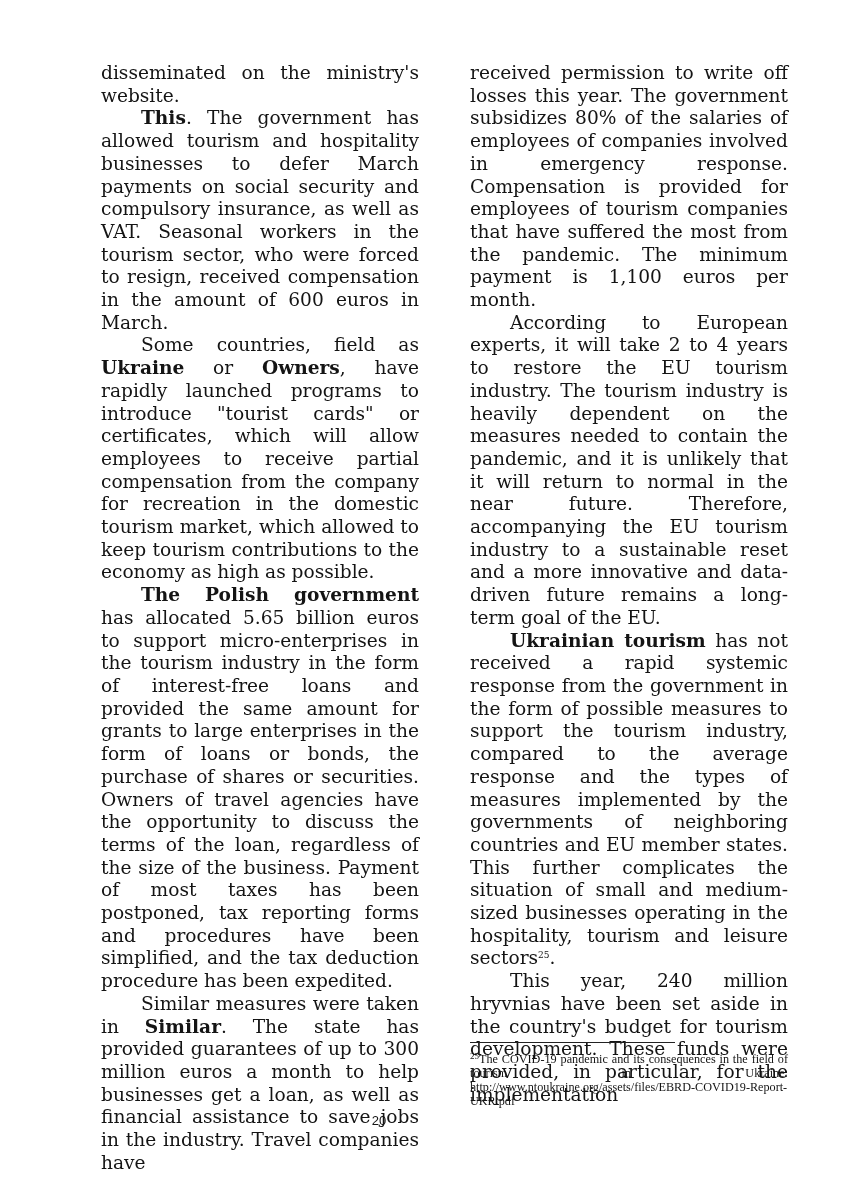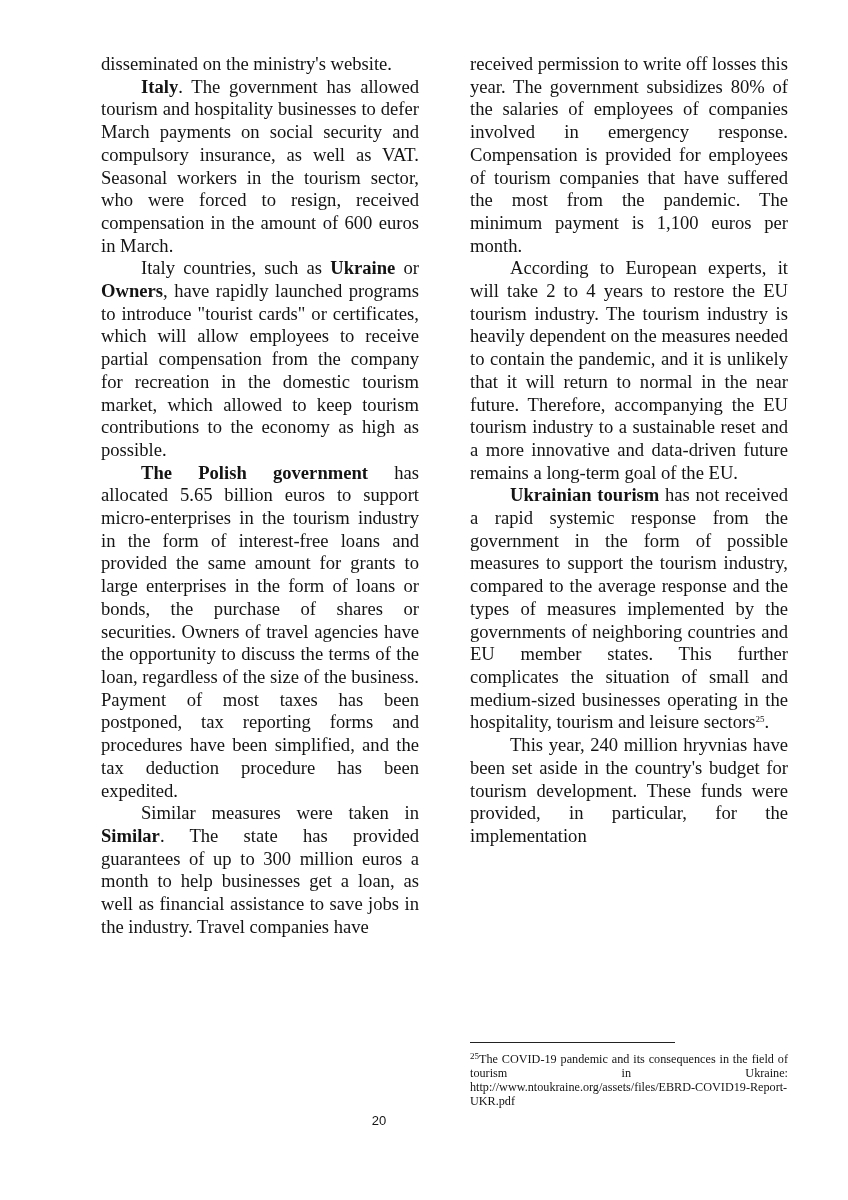--- a/index.html
+++ b/index.html
@@ -1,35 +1,35 @@
 <!DOCTYPE html>
 <html><head>
 <meta charset="utf-8">
 <style>
   html, body { margin:0; padding:0; background:#ffffff; }
   body { width:848px; height:1200px; position:relative; overflow:hidden; font-family:"DejaVu Serif", "Liberation Serif", serif; color:#141414; }
-  .col { position:absolute; top:53px; width:318px; font-size:18.6px; line-height:22.7px; text-align:justify;font-family:Liberation Serif, serif; }
+  .col { position:absolute; top:62px; width:318px; font-size:18.6px; line-height:22.7px; text-align:justify; }
   .col.left { left:101px; }
   .col.right { left:470px; }
   .col p { margin:0; text-indent:40px; }
   .col p.noindent { text-indent:0; }
   b { font-weight:bold; }
   sup.fn { font-size:9px; vertical-align:6px; line-height:0; }
   .footnote-rule { position:absolute; left:470px; top:1042px; width:205px; border-top:1px solid #222; }
   .footnote { position:absolute; left:470px; top:1052px; width:318px; font-family:"Liberation Serif", serif; font-size:12.2px; line-height:14px; text-align:justify; text-align-last:left; }
   .footnote .fnnum { font-size:9px; vertical-align:4px; line-height:0; }
   .page-number { position:absolute; left:0; width:758px; top:1113px; text-align:center; font-family:"Liberation Sans", sans-serif; font-size:13px; }
 </style>
 </head>
 <body>
 
 <div class="col left">
   <p class="noindent">disseminated on the ministry's website.</p>
-  <p><b>Italy</b><span>. The government has allowed tourism and hospitality businesses to defer March payments on social security and compulsory insurance, as well as VAT. Seasonal workers in the tourism sector, who were forced to resign, received compensation in the amount of 600 euros in March.</span></p>
-  <p><span>Italy countries, such as </span><b>Ukraine</b><span> or </span><b>Owners</b><span>, have rapidly launched programs to introduce "tourist cards" or certificates, which will allow employees to receive partial compensation from the company for recreation in the domestic tourism market, which allowed to keep tourism contributions to the economy as high as possible.</span></p>
+  <p><b>This</b><span>. The government has allowed tourism and hospitality businesses to defer March payments on social security and compulsory insurance, as well as VAT. Seasonal workers in the tourism sector, who were forced to resign, received compensation in the amount of 600 euros in March.</span></p>
+  <p><span>Some countries, field as </span><b>Ukraine</b><span> or </span><b>Owners</b><span>, have rapidly launched programs to introduce "tourist cards" or certificates, which will allow employees to receive partial compensation from the company for recreation in the domestic tourism market, which allowed to keep tourism contributions to the economy as high as possible.</span></p>
   <p><b>The Polish government</b><span> has allocated 5.65 billion euros to support micro-enterprises in the tourism industry in the form of interest-free loans and provided the same amount for grants to large enterprises in the form of loans or bonds, the purchase of shares or securities. Owners of travel agencies have the opportunity to discuss the terms of the loan, regardless of the size of the business. Payment of most taxes has been postponed, tax reporting forms and procedures have been simplified, and the tax deduction procedure has been expedited.</span></p>
   <p><span>Similar measures were taken in </span><b>Similar</b><span>. The state has provided guarantees of up to 300 million euros a month to help businesses get a loan, as well as financial assistance to save jobs in the industry. Travel companies have</span></p>
 </div>
 
 <div class="col right">
   <p class="noindent">received permission to write off losses this year. The government subsidizes 80% of the salaries of employees of companies involved in emergency response. Compensation is provided for employees of tourism companies that have suffered the most from the pandemic. The minimum payment is 1,100 euros per month.</p>
   <p>According to European experts, it will take 2 to 4 years to restore the EU tourism industry. The tourism industry is heavily dependent on the measures needed to contain the pandemic, and it is unlikely that it will return to normal in the near future. Therefore, accompanying the EU tourism industry to a sustainable reset and a more innovative and data-driven future remains a long-term goal of the EU.</p>
   <p><b>Ukrainian tourism</b><span> has not received a rapid systemic response from the government in the form of possible measures to support the tourism industry, compared to the average response and the types of measures implemented by the governments of neighboring countries and EU member states. This further complicates the situation of small and medium-sized businesses operating in the hospitality, tourism and leisure sectors</span><sup class="fn">25</sup><span>.</span></p>
   <p>This year, 240 million hryvnias have been set aside in the country's budget for tourism development. These funds were provided, in particular, for the implementation</p>
 </div>

